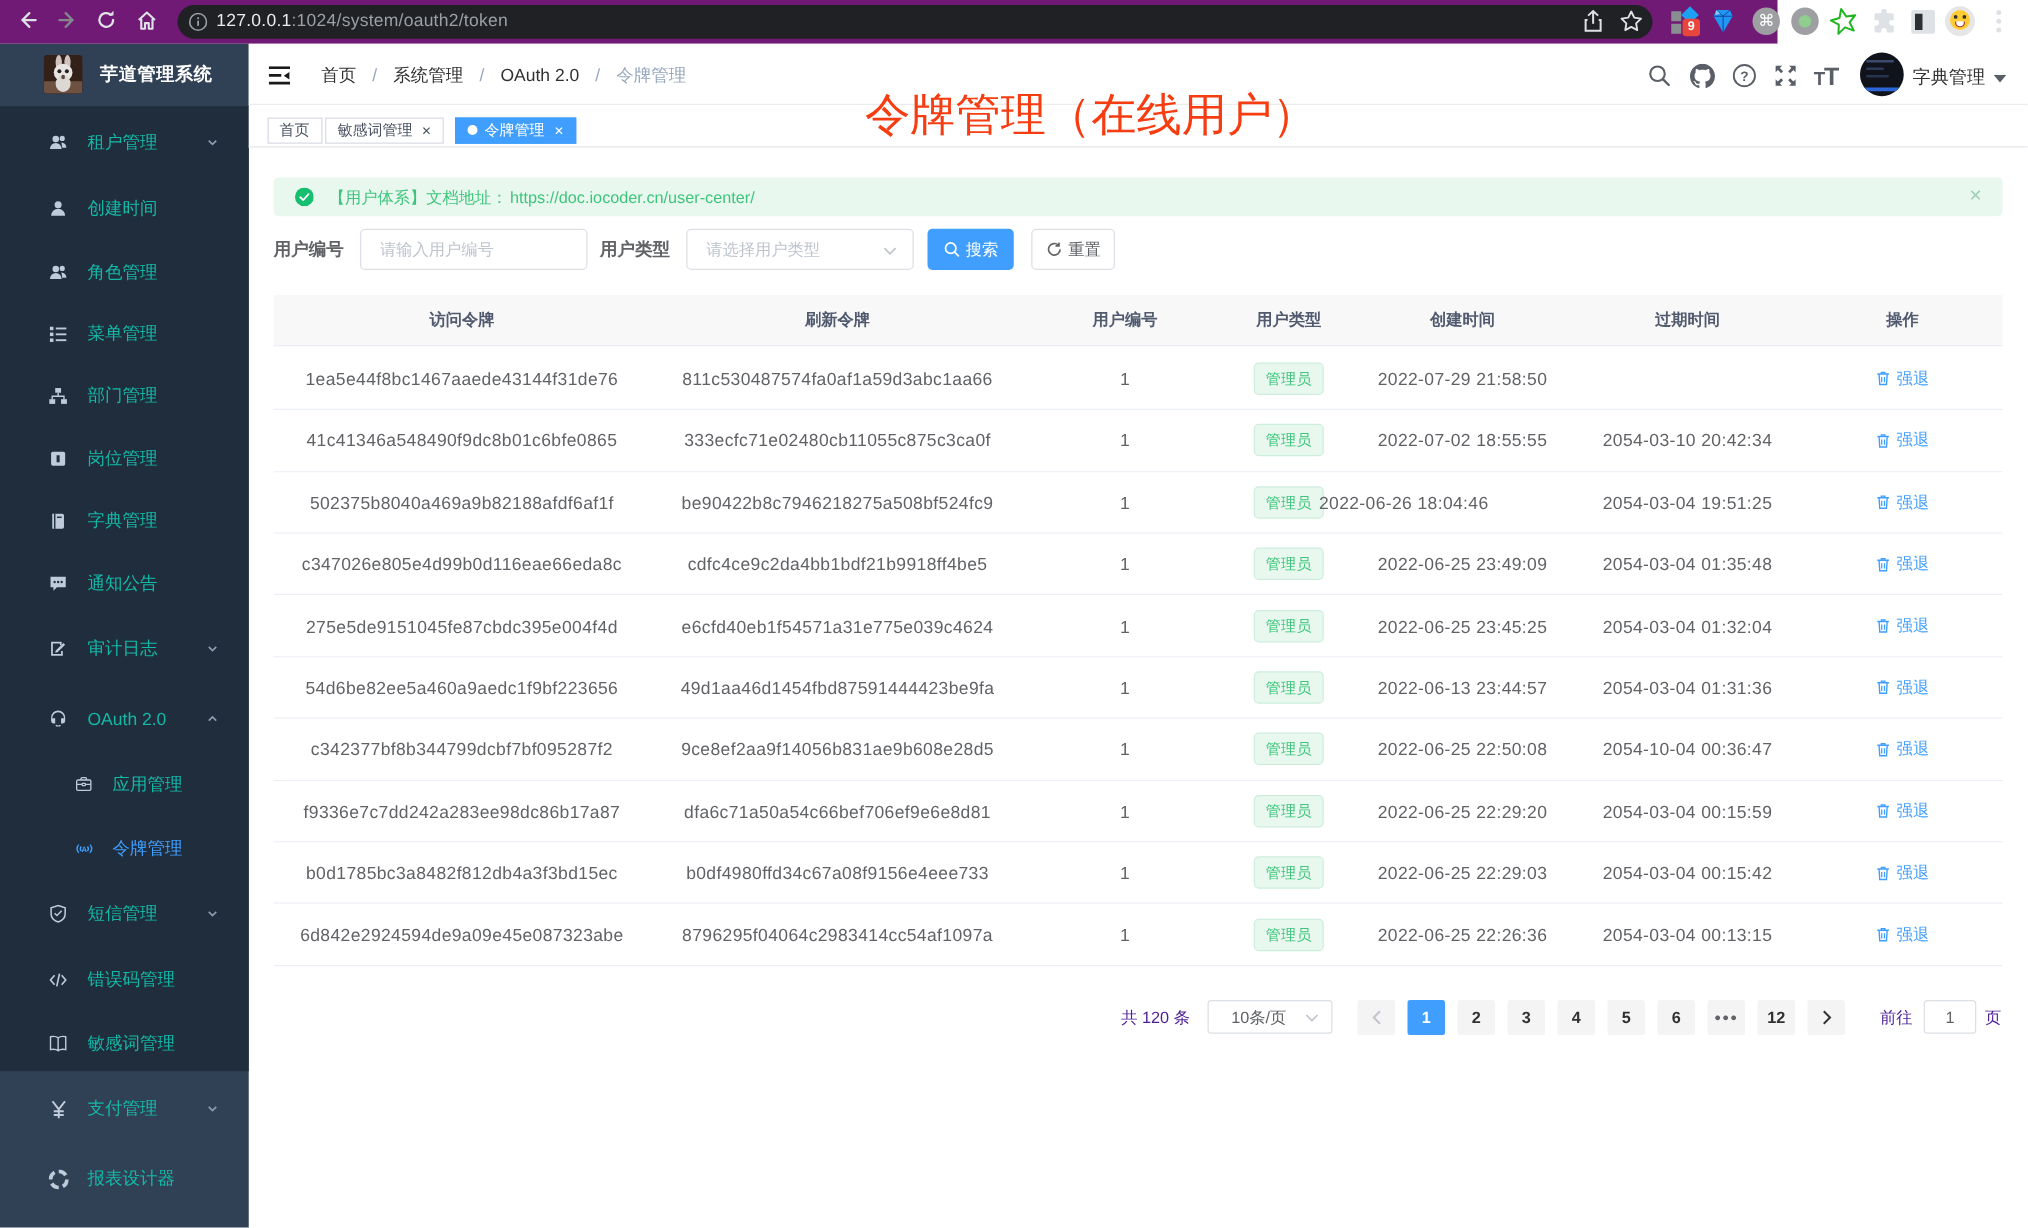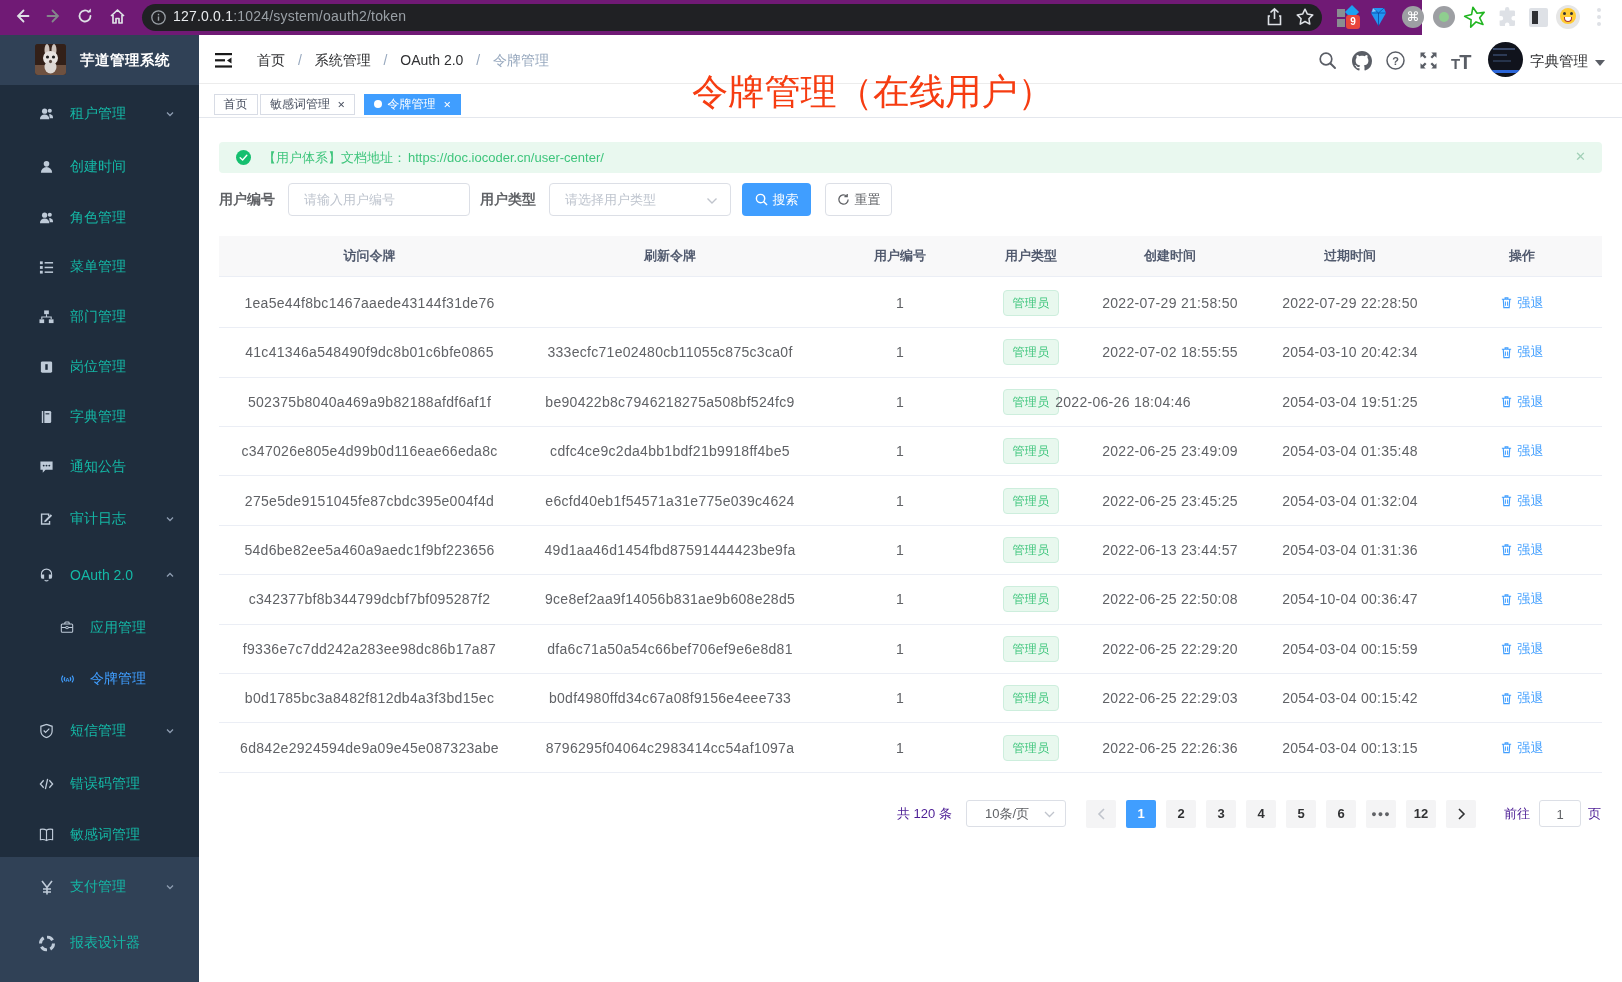--- a/index.html
+++ b/index.html
@@ -343,26 +343,26 @@
 <div class="th" style="left:0px;width:301px">访问令牌</div>
 <div class="th" style="left:301px;width:300px">刷新令牌</div>
 <div class="th" style="left:601px;width:160px">用户编号</div>
 <div class="th" style="left:761px;width:102px">用户类型</div>
 <div class="th" style="left:863px;width:176px">创建时间</div>
 <div class="th" style="left:1039px;width:184px">过期时间</div>
 <div class="th" style="left:1223px;width:160px">操作</div>
 </div>
 <div class="tr" style="top:278.8px;height:49.4px">
 <div class="td" style="left:0px;width:301px">1ea5e44f8bc1467aaede43144f31de76</div>
+<div class="td" style="left:301px;width:300px">811c530487574fa0af1a59d3abc1aa66</div>
 <div class="td" style="left:601px;width:160px">1</div>
 <div class="td" style="left:761px;width:102px">
       <span class="gtag">管理员</span>
     </div>
 <div class="td" style="left:863px;width:176px">2022-07-29 21:58:50</div>
-<div class="td" style="left:1039px;width:184px">2022-07-29 22:28:50</div>
 <div class="td" style="left:1223px;width:160px">
       <span class="kick"><svg width="13" height="13" viewBox="0 0 14 14">
           <path d="M2 3.5 h10 M5.5 3.5 V2 h3 v1.5 M3.5 3.5 l.6 9 h5.8 l.6 -9" stroke="#409eff" stroke-width="1.2" fill="none"></path>
           <path d="M5.8 6 v4.5 M8.2 6 v4.5" stroke="#409eff" stroke-width="1.1"></path>
         </svg>强退</span>
     </div>
 </div>
 <div class="tr" style="top:328.2px;height:49.4px">
 <div class="td" style="left:0px;width:301px">41c41346a548490f9dc8b01c6bfe0865</div>
 <div class="td" style="left:301px;width:300px">333ecfc71e02480cb11055c875c3ca0f</div>

